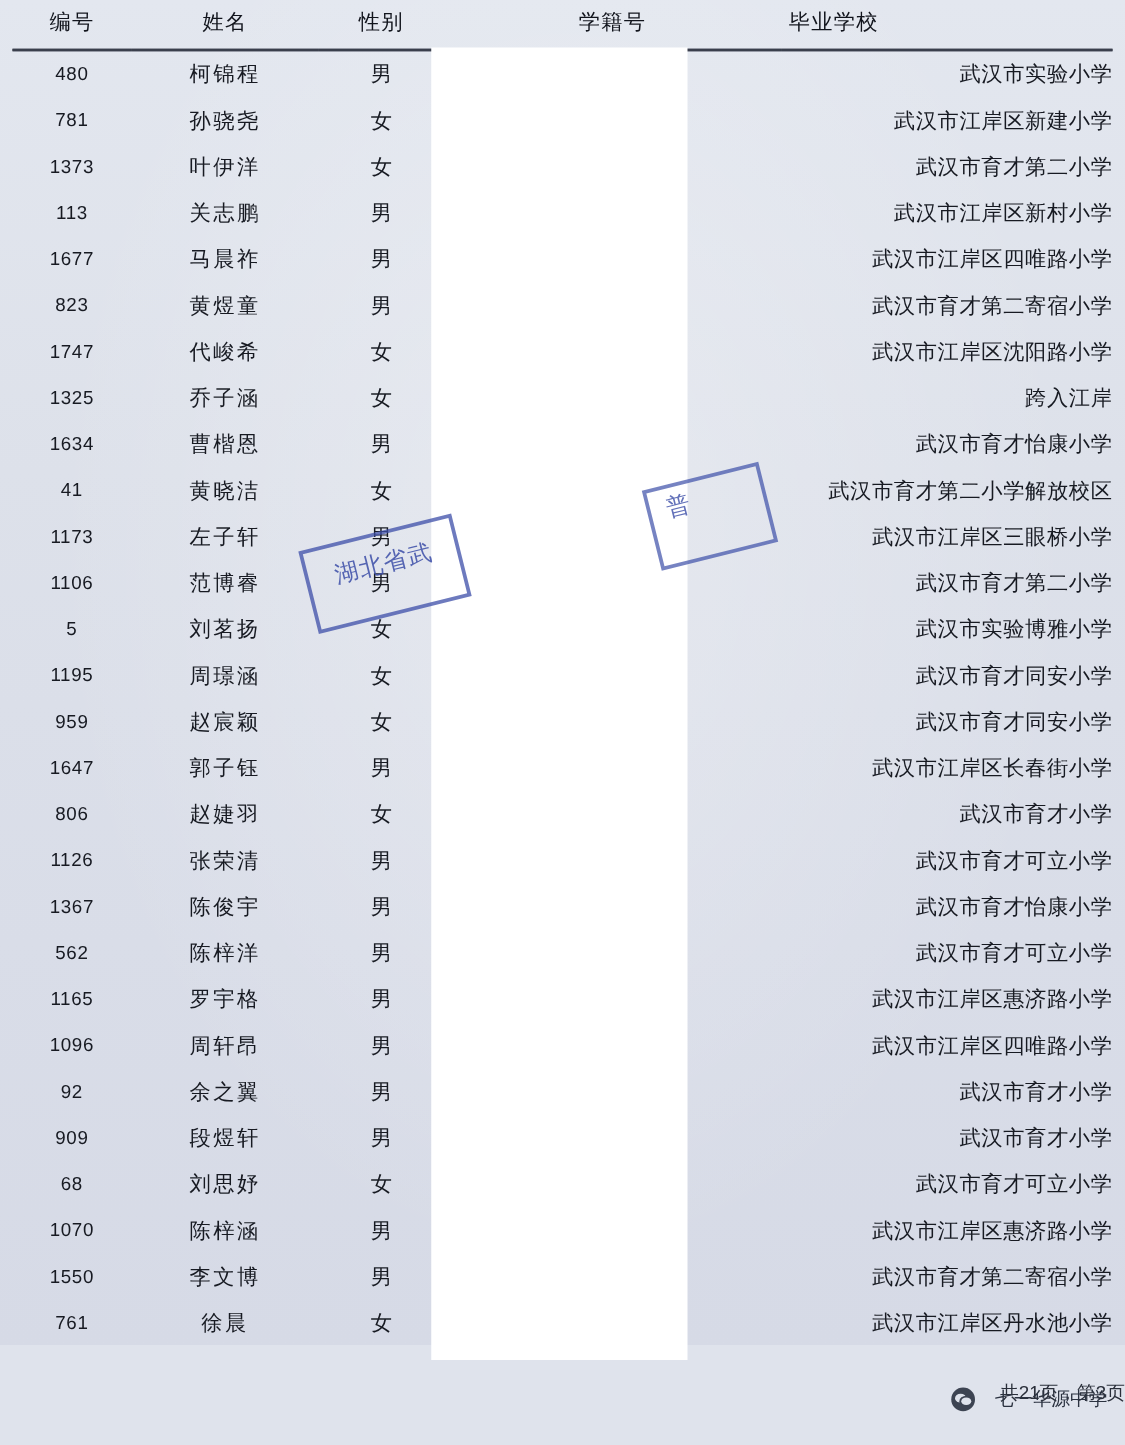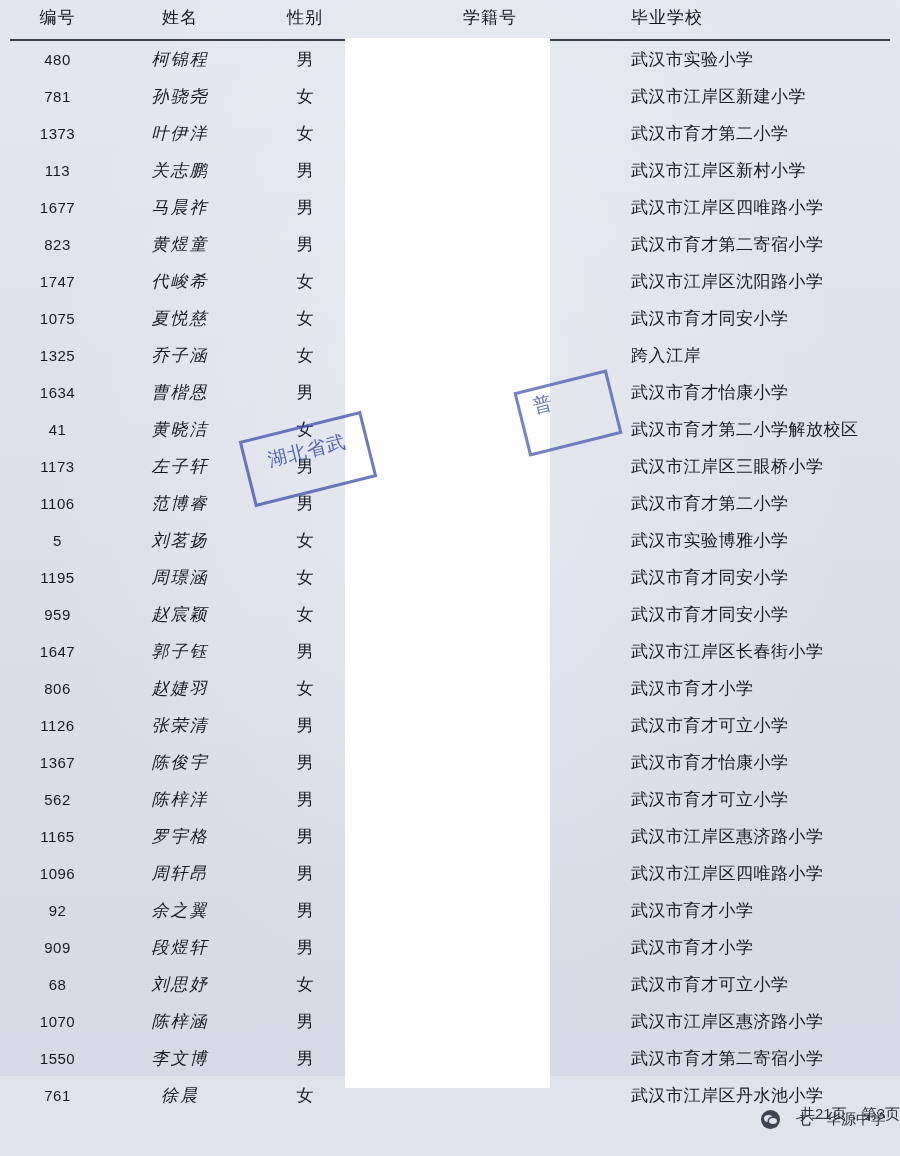--- a/index.html
+++ b/index.html
@@ -67,27 +67,26 @@
     text-align: center;
     white-space: nowrap;
   }
   tbody td.id {
     font-size: 15px;
     letter-spacing: 0.5px;
     text-align: center;
   }
   tbody td.name {
     letter-spacing: 2px;
-    font-style: italic;
   }
   tbody td.sid {
     text-align: center;
   }
   tbody td.school {
-    text-align: left;
+    text-align: right;
     padding-left: 6px;
     letter-spacing: 0.5px;
   }
 
   
   .redaction {
     position: absolute;
     left: 345px;
     top: 38px;
     width: 205px;
@@ -268,27 +267,20 @@
           <td class="school">武汉市育才第二寄宿小学</td>
         </tr>
         <tr>
           <td class="id">1747</td>
           <td class="name">代峻希</td>
           <td class="sex">女</td>
           <td class="sid"></td>
           <td class="school">武汉市江岸区沈阳路小学</td>
         </tr>
         <tr>
-          <td class="id">1075</td>
-          <td class="name">夏悦慈</td>
-          <td class="sex">女</td>
-          <td class="sid"></td>
-          <td class="school">武汉市育才同安小学</td>
-        </tr>
-        <tr>
           <td class="id">1325</td>
           <td class="name">乔子涵</td>
           <td class="sex">女</td>
           <td class="sid"></td>
           <td class="school">跨入江岸</td>
         </tr>
         <tr>
           <td class="id">1634</td>
           <td class="name">曹楷恩</td>
           <td class="sex">男</td>

